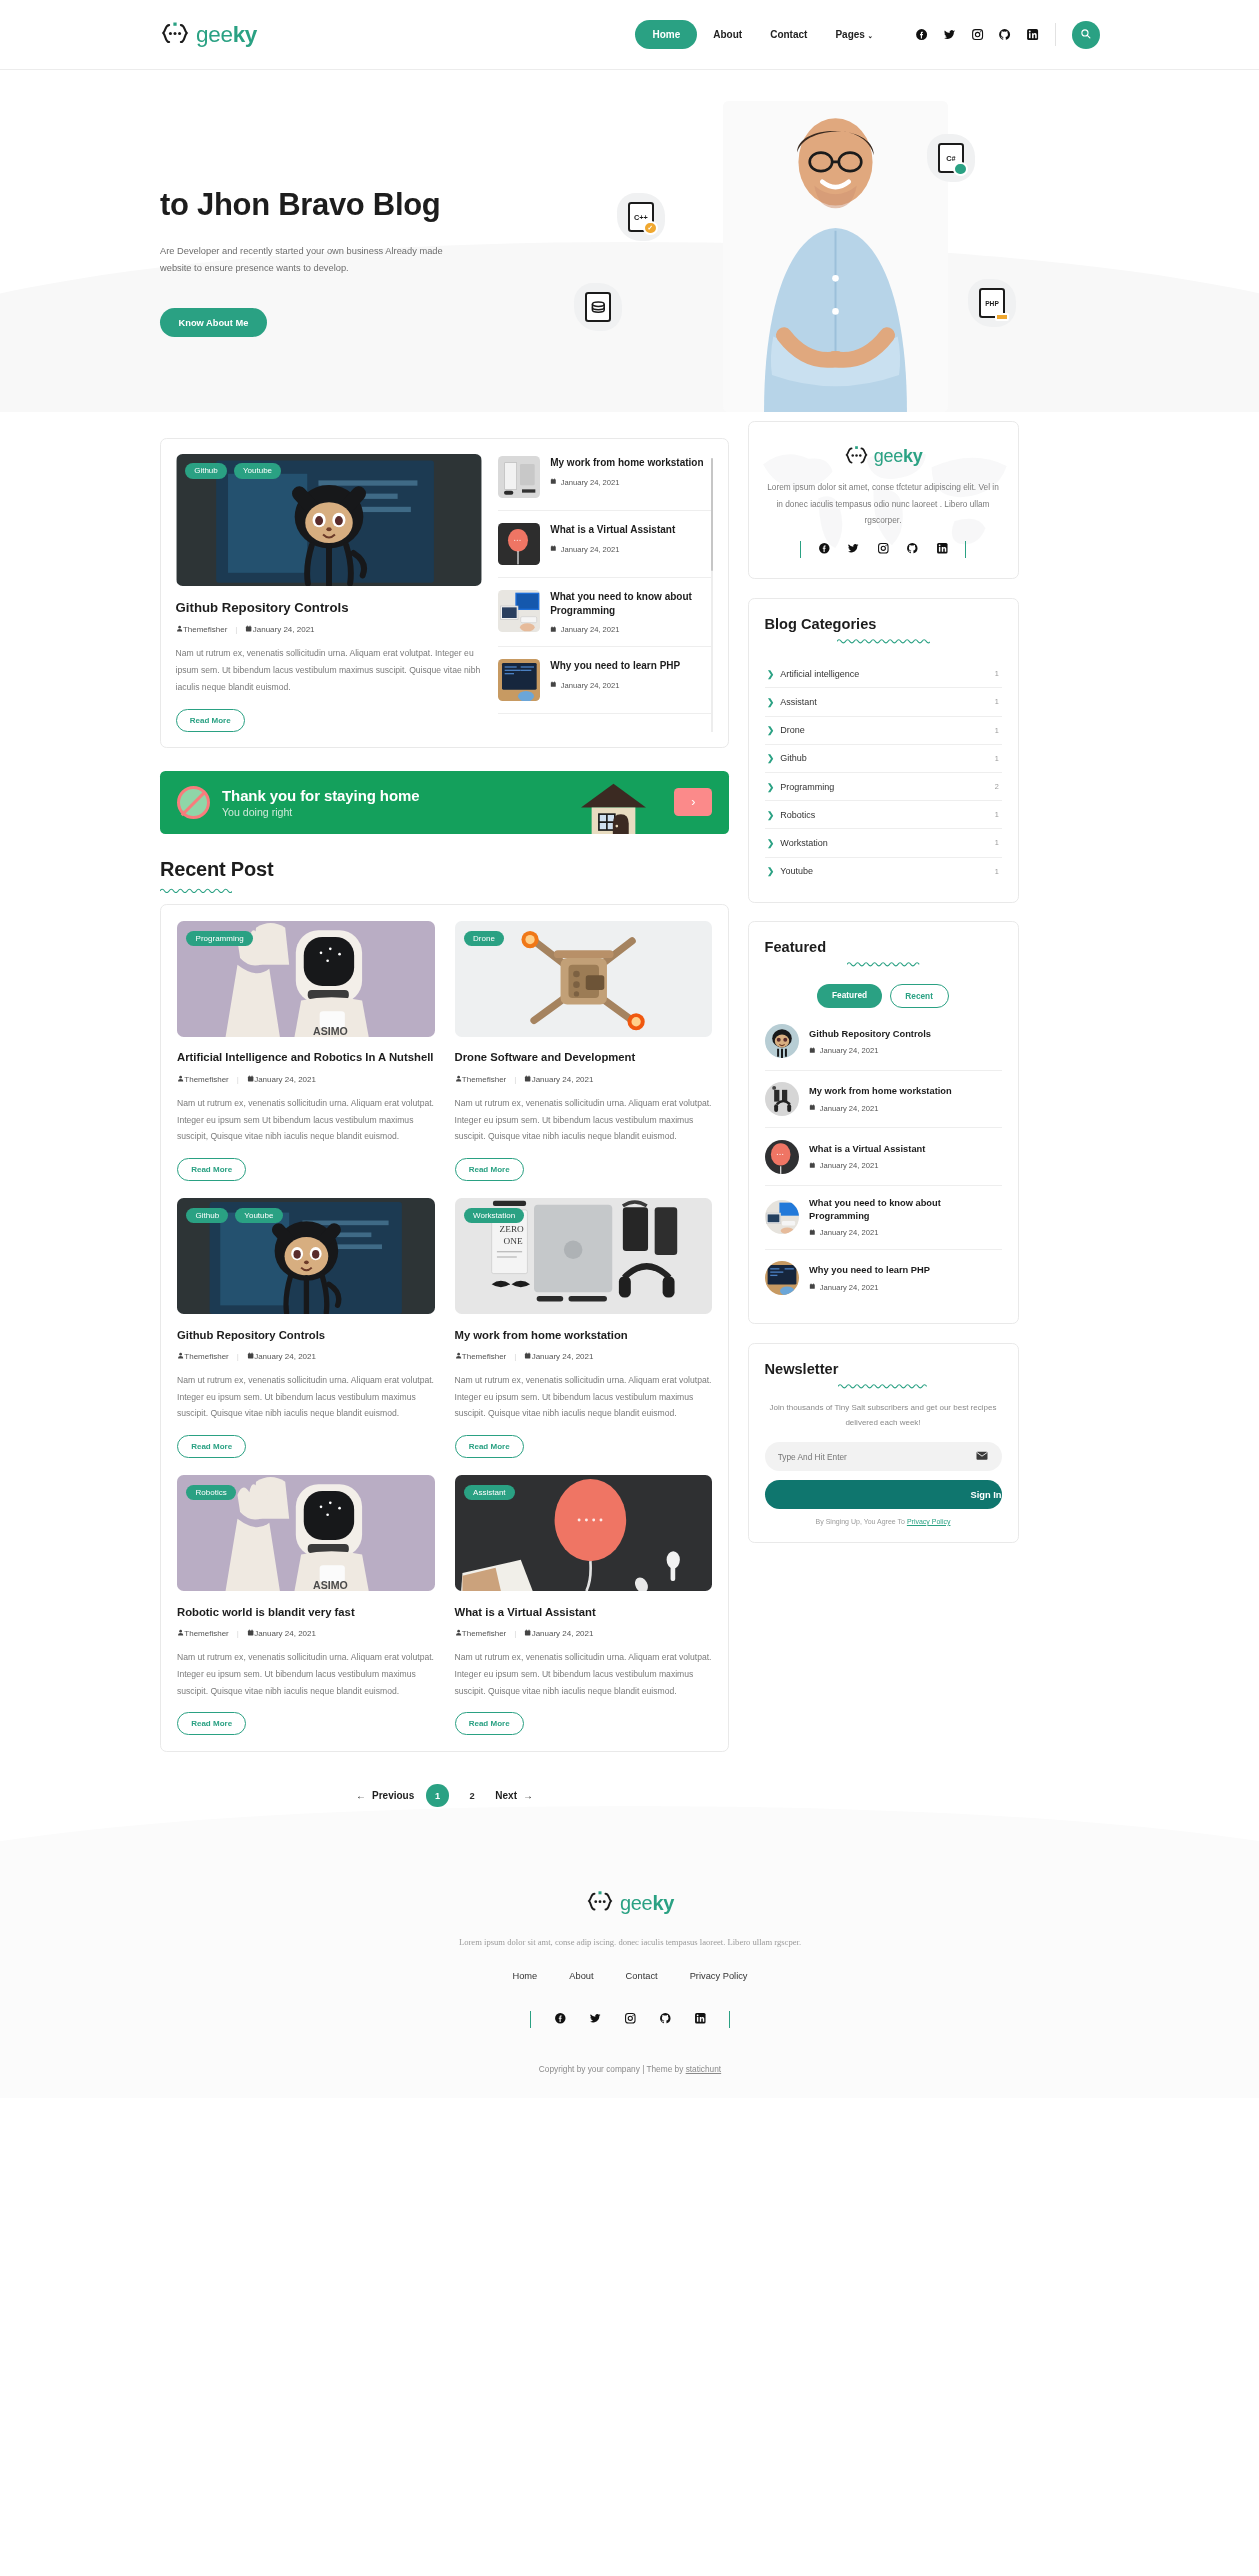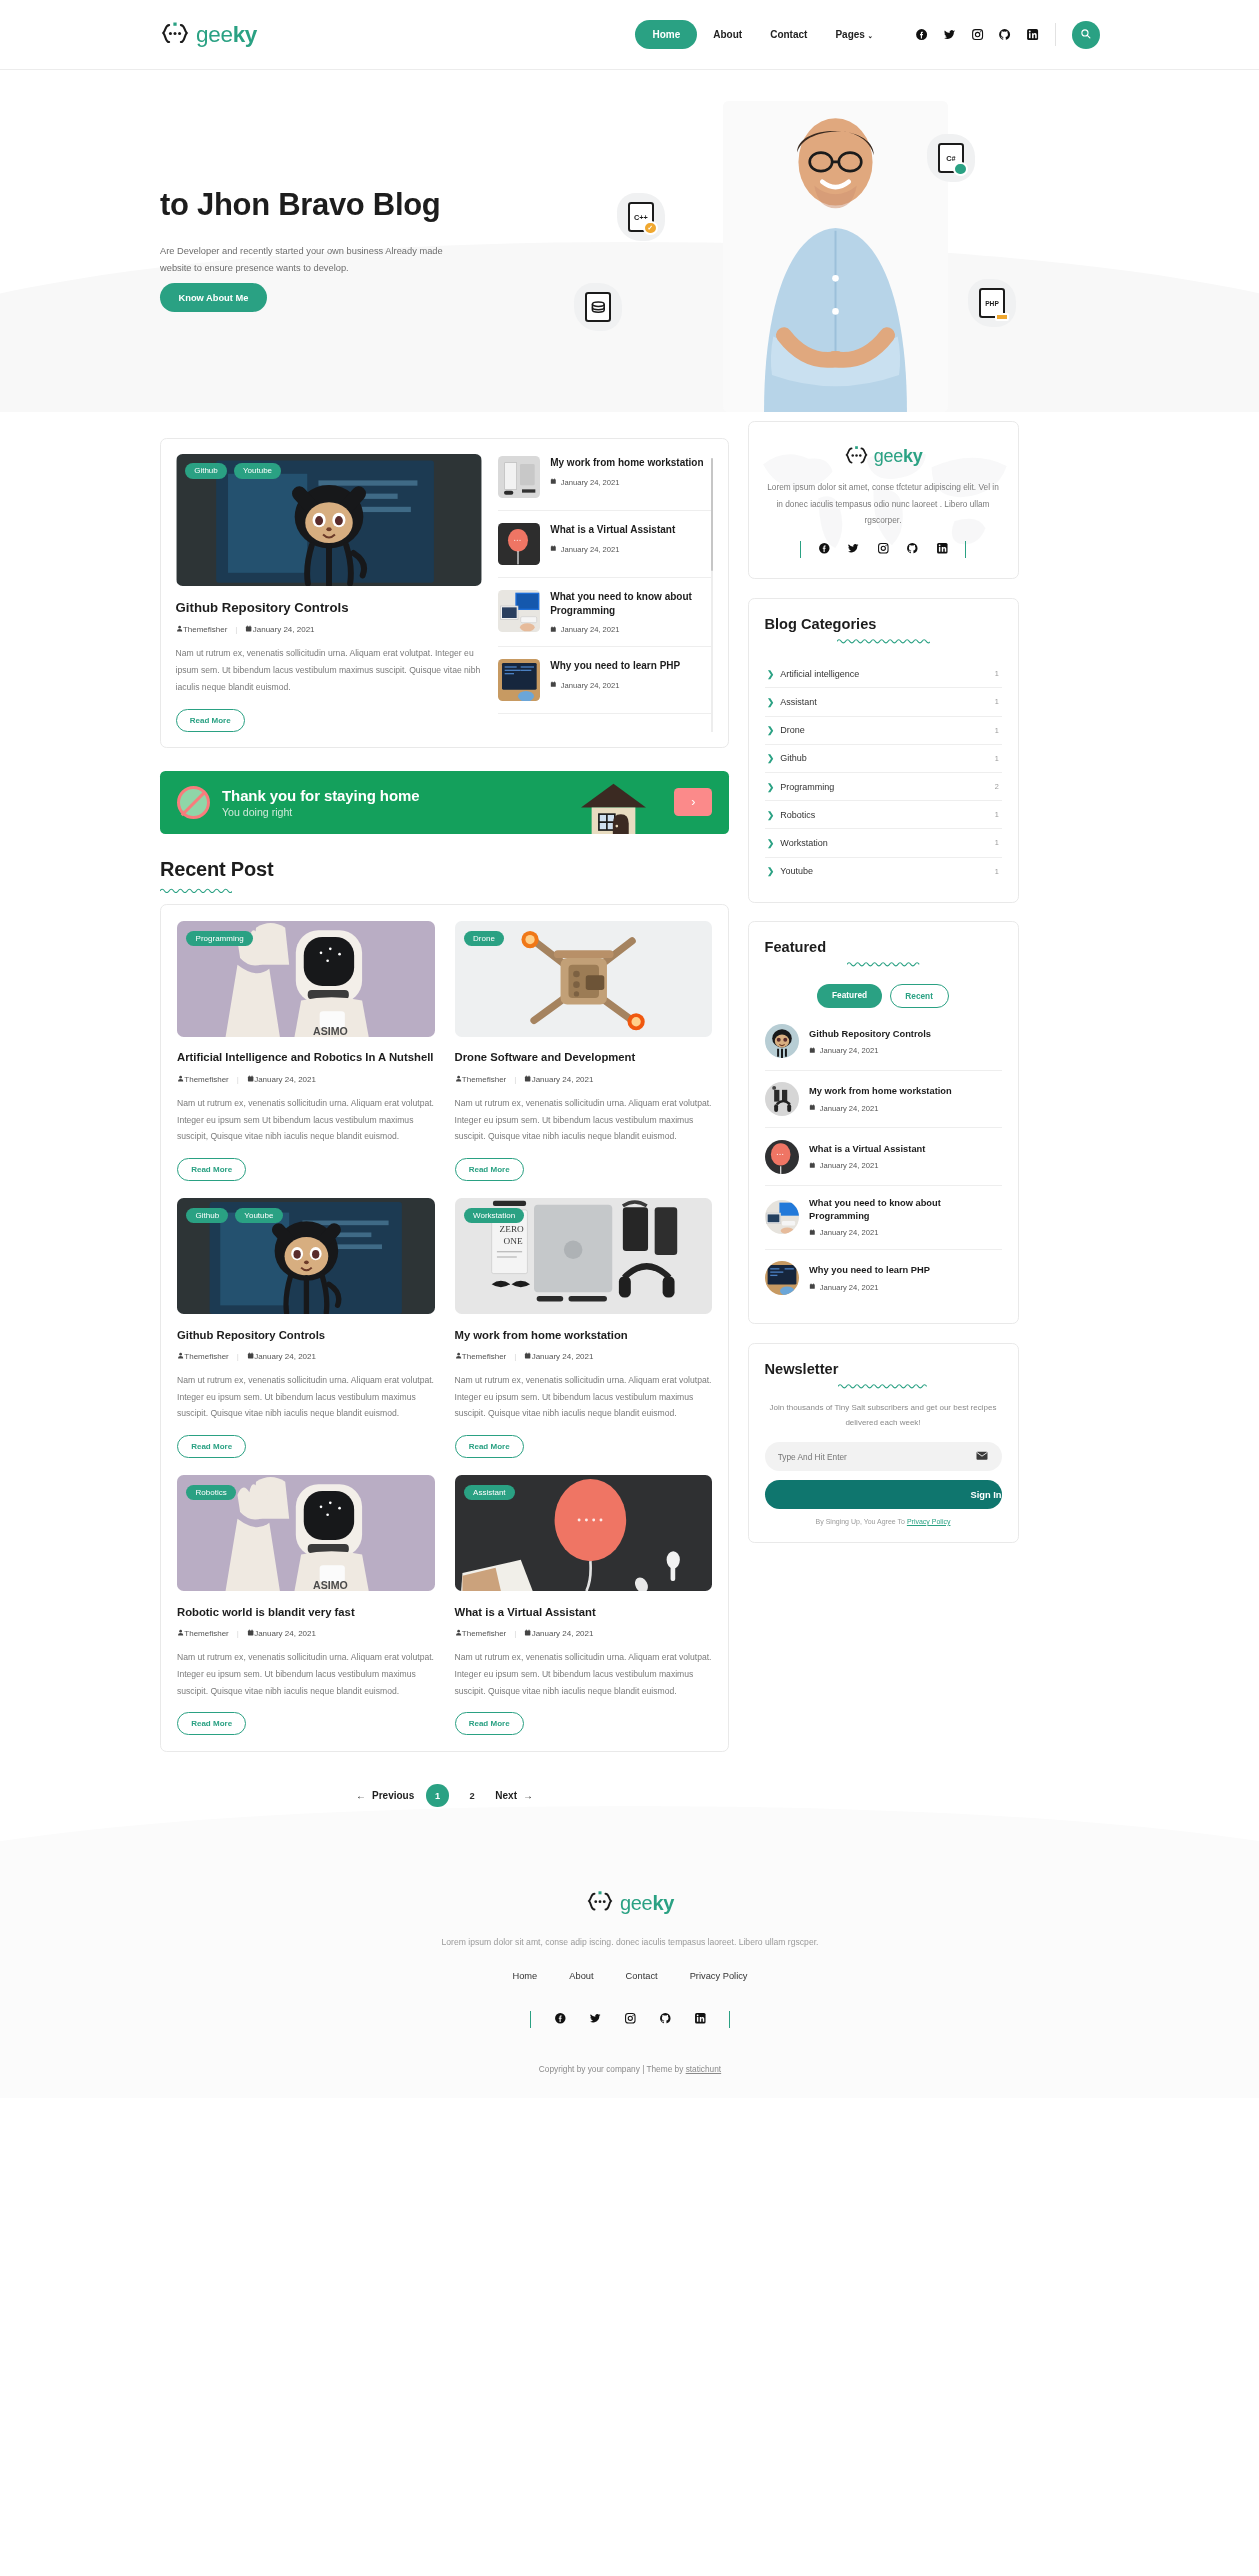--- a/index.html
+++ b/index.html
@@ -40,21 +40,21 @@
     position:absolute; left:-12%; top:172px; width:124%; height:596px;
     background:#f8f8f8; border-radius:50% 50% 0 0 / 126px 126px 0 0;
   }
   .hero-inner{ width:940px; margin:0 auto; position:relative; height:100%; display:flex; }
   .hero-text{ padding-top:113px; width:424px; position:relative; z-index:3;}
   .hero-h1{ font-size:41px; line-height:1.06; font-weight:700; letter-spacing:-0.7px; color:#1d1d1d;}
   .hero-h1 .bang{ color:#2aa183; font-weight:700; }
   .hero-h2{ font-size:31px; font-weight:600; color:#1d1d1d; margin-top:4px; letter-spacing:-0.3px;}
   .hero-p{ font-size:9.3px; color:#6d6d6d; line-height:1.85; margin-top:20px; max-width:305px;}
   .btn-primary{
-    display:inline-block; margin-top:6px; background:#2aa183; color:#fff;
+    display:inline-block; margin-top:31px; background:#2aa183; color:#fff;
     font-size:9.3px; font-weight:700; padding:9.3px 18.5px; border-radius:26.5px; border:none; cursor:pointer;
   }
   .hero-art{ position:absolute; right:46px; bottom:0; width:437px; height:318px; z-index:2;}
   .person{
     position:absolute; left:106px; bottom:0; width:225px; height:311px;
     border-radius:5.3px; overflow:hidden;
   }
   .float-icon{
     position:absolute; width:48px;height:48px; background:#f0f1f2;
     border-radius:18.5px 22.5px 20px 24px; display:flex; align-items:center; justify-content:center;
@@ -170,21 +170,21 @@
                height:29px; font-size:9.3px; font-weight:700; cursor:pointer; font-family:"Liberation Sans", sans-serif;text-align:right;}
   .news-note{ font-size:7px; color:#9a9a9a; text-align:center; margin-top:8.6px;}
   .news-note a{ color:#2aa183; text-decoration:underline; }
 
   
   footer.site-footer{ margin-top:40px; background:#fbfbfb; padding:38px 0 24px; text-align:center; position:relative;}
   .footer-curve{ position:absolute; left:-10%; top:-46px; width:120%; height:132px; background:#fbfbfb;
                  border-radius:50% 50% 0 0 / 79px 79px 0 0;}
   .f-inner{ position:relative; width:940px; margin:0 auto;}
   .f-logo{ display:flex; align-items:center; justify-content:center; gap:6px;}
-  .f-p{ font-size:8.6px; color:#9a9a9a; line-height:2; margin:17px auto 0; max-width:424px;}
+  .f-p{ font-size:8.6px; color:#9a9a9a; line-height:2; margin:17px auto 0; max-width:424px;font-family:Liberation Serif, serif;}
   .f-nav{ display:flex; justify-content:center; gap:32px; margin-top:20px; font-size:9.3px; color:#333;}
   .f-socials{ display:flex; align-items:center; justify-content:center; gap:22.5px; margin-top:30px;}
   .f-copy{ font-size:8.3px; color:#8a8a8a; margin-top:36px;}
   .f-copy a{ color:#8a8a8a; text-decoration:underline;}
 </style>
 </head>
 <body>
 
 <header class="site-header">
   <div class="hdr-inner">

